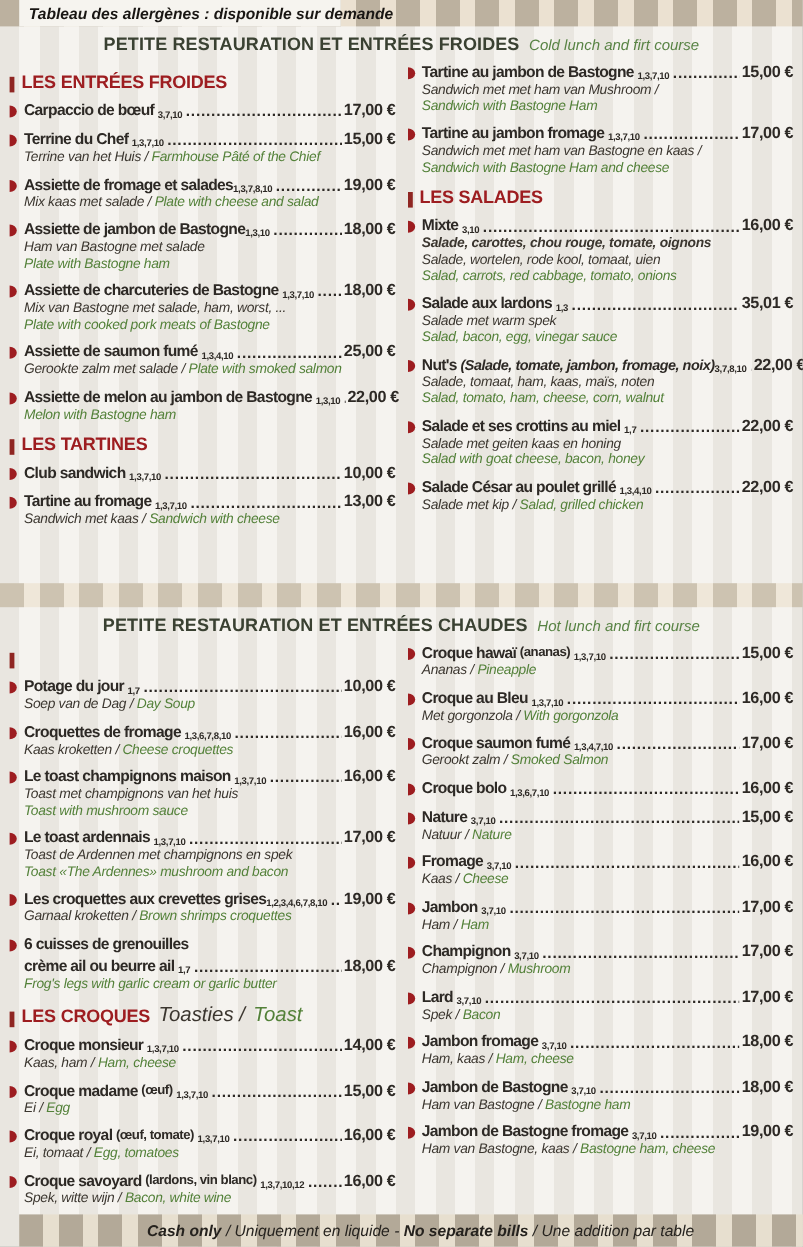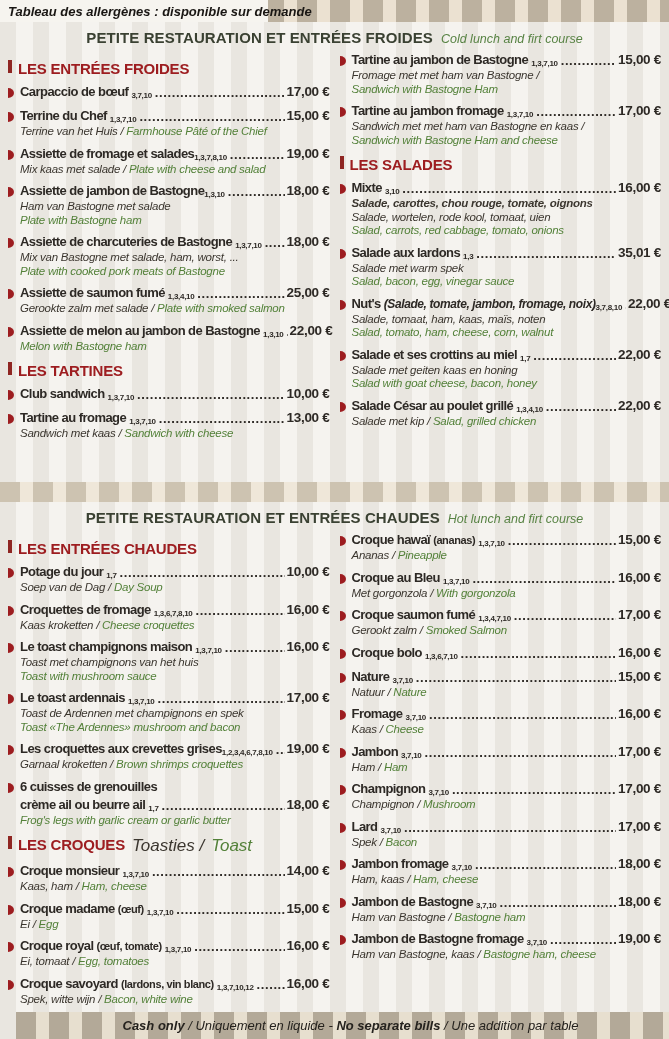--- a/index.html
+++ b/index.html
@@ -8,21 +8,21 @@
     position:relative; width:669px; height:1039px; margin:0 auto; overflow:hidden;
     display:flex; flex-direction:column;
     background:repeating-linear-gradient(90deg,#e9e6e0 0,#e9e6e0 16px,#f5f3ef 16px,#f5f3ef 33px);
   }
   .band{flex:0 0 auto; width:100%;}
   .band-top{
     position:relative; height:22px;
     background:repeating-linear-gradient(90deg,#bcb19f 0,#bcb19f 20px,#ebe1d1 20px,#ebe1d1 33px);
   }
   .allergen{
-    position:absolute; left:0; top:0; height:22px; width:268px;
+    position:absolute; left:16px; top:0; height:22px; width:268px;
     background:#f6f4ef; display:flex; align-items:center; padding-left:8px; box-sizing:border-box;
     font-size:13px; font-style:italic; font-weight:bold; color:#191613; white-space:nowrap;
   }
   #menu{flex:1 1 auto; display:flex; flex-direction:column; min-height:0;}
   .section{display:block;}
   .sec0{height:564px;}
   .sec1{flex:1 1 auto;}
   .band-mid{
     height:20px;
     background:repeating-linear-gradient(90deg,#cdc3b1 0,#cdc3b1 20px,#efe7d9 20px,#efe7d9 33px);
@@ -30,21 +30,21 @@
   .band-bottom{
     height:27px;
     background:repeating-linear-gradient(90deg,#b3a998 0,#b3a998 20px,#e7dfcf 20px,#e7dfcf 33px);
     margin-left:16px;
   }
   .sec-title{ text-align:center; margin:7px 0 4px; }
   .sec-main{ font-size:15px; font-weight:bold; color:#3a4132; letter-spacing:0.1px;}
   .sec-sub{ font-size:12.5px; font-style:italic; color:#588344; margin-left:8px; font-weight:500;}
   .cols{ display:flex; gap:10px; padding:0 8px; align-items:flex-start;}
   .col{ flex:1 1 0; min-width:0;}
-  .cat{ margin:9px 0 6px; display:flex; align-items:flex-start; }
+  .cat{ margin:9px 0 6px; display:flex; align-items:flex-end; }
   .hbar{ display:inline-block; width:4px; height:13px; background:#8f2622; margin-right:6px; flex:0 0 auto;}
   .cat-label{ font-size:15px; font-weight:bold; color:#9d1d20; letter-spacing:-0.2px; white-space:nowrap;}
   .cat-note{ font-size:17px; font-style:italic; margin-left:7px; white-space:nowrap;}
   .nd{ color:#3b362f;}
   .ng{ color:#538139;}
   .item{ margin-bottom:6px;}
   .row{ display:flex; align-items:flex-end; line-height:18px;}
   .row2{ margin-left:12px;}
   .bullet{ display:inline-block; flex:0 0 auto; width:6px; height:10px; background:#9d1d20;
     border-radius:0 100% 100% 0 / 0 50% 50% 0; margin:0 6px 3px 0;}
@@ -179,21 +179,21 @@
           </div>
           <div class="col">
             <div class="item">
               <div class="row">
                 <span class="bullet"></span>
                 <span class="iname">Tartine au jambon de Bastogne</span>
                 <sup class="sup">1,3,7,10</sup>
                 <span class="dots"></span>
                 <span class="price">15,00 €</span>
               </div>
-              <div class="sub"><span class="sub-dark">Fromage met met ham van Bastogne /</span></div>
+              <div class="sub"><span class="sub-dark">Sandwich met met ham van Mushroom /</span></div>
               <div class="sub"><span class="sub-green">Sandwich with Bastogne Ham</span></div>
             </div>
             <div class="item">
               <div class="row">
                 <span class="bullet"></span>
                 <span class="iname">Tartine au jambon fromage</span>
                 <sup class="sup">1,3,7,10</sup>
                 <span class="dots"></span>
                 <span class="price">17,00 €</span>
               </div>
@@ -263,21 +263,20 @@
           </div>
         </div>
       </section>
       <div class="band band-mid"></div>
       <section class="section sec1">
         <div class="sec-title"><span class="sec-main">PETITE RESTAURATION ET ENTRÉES CHAUDES</span><span class="sec-sub">Hot lunch and firt course</span></div>
         <div class="cols">
           <div class="col">
             <div class="cat">
               <span class="hbar"></span>
-              <span class="cat-label">LES ENTRÉES CHAUDES</span>
             </div>
             <div class="item">
               <div class="row">
                 <span class="bullet"></span>
                 <span class="iname">Potage du jour</span>
                 <sup class="sup">1,7</sup>
                 <span class="dots"></span>
                 <span class="price">10,00 €</span>
               </div>
               <div class="sub"><span class="sub-dark">Soep van de Dag / </span><span class="sub-green">Day Soup</span></div>

